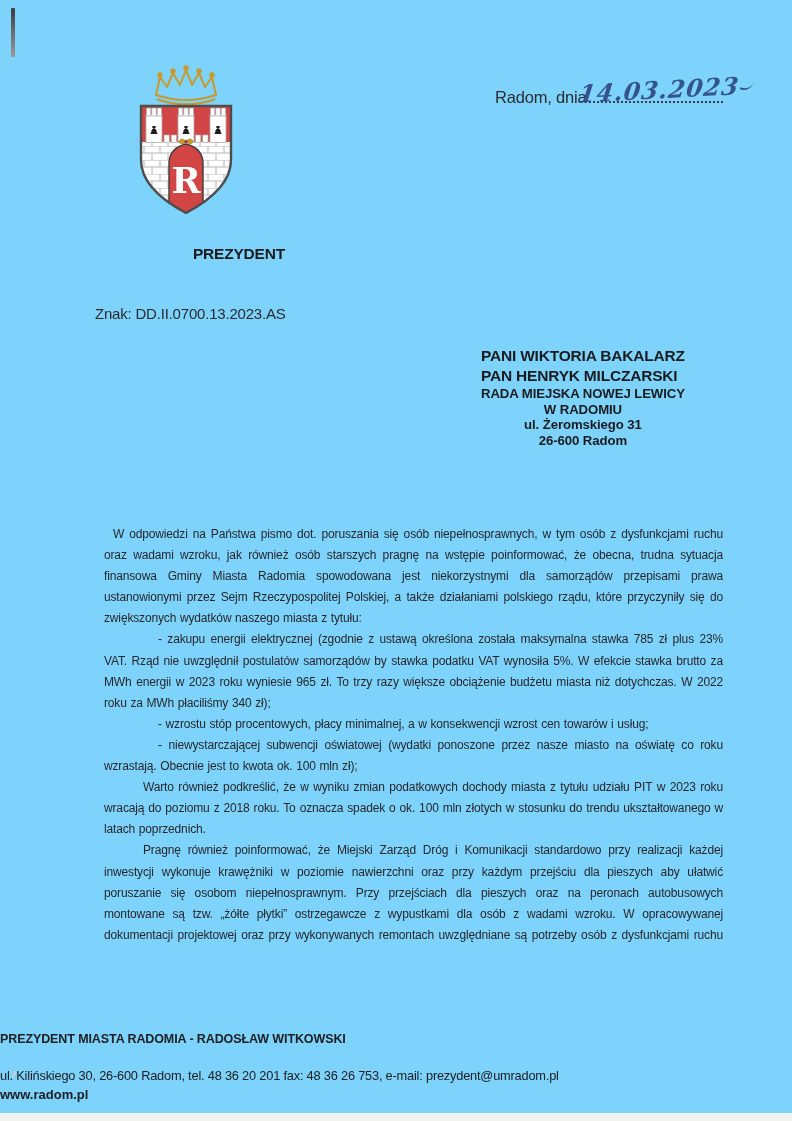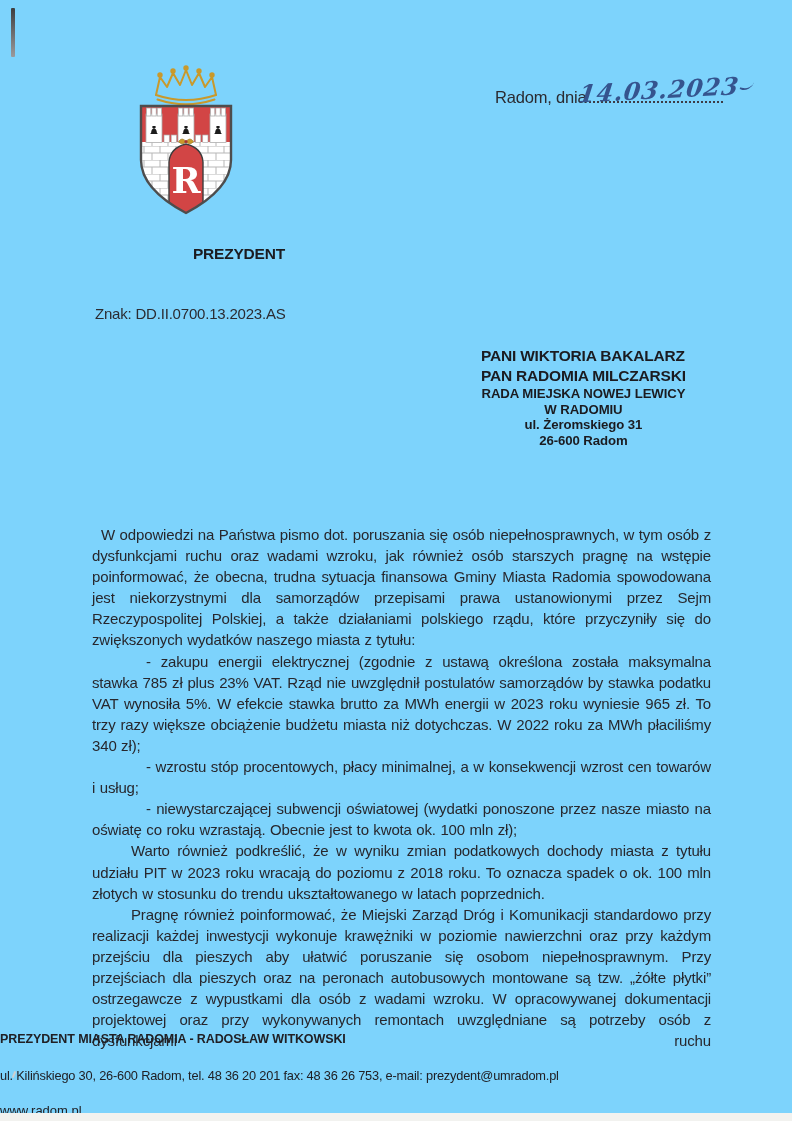--- a/index.html
+++ b/index.html
@@ -66,38 +66,38 @@
     font-size: 15px; color: #2b2b31; letter-spacing: -0.2px;
   }
 
   
   .recipient { position: absolute; left: 481px; top: 346px; color: #1b1b20; }
   .recipient .r-big   { font-size: 15.5px; font-weight: bold; line-height: 20px; letter-spacing: -0.2px; }
   .recipient .r-small { font-size: 13.2px; font-weight: bold; line-height: 15.5px; letter-spacing: -0.1px; text-align: center; }
 
   
   .body-text {
-    position: absolute; left: 92px; top: 524px; width: 619px;
-    font-size: 15px; line-height: 21.1px; text-align: justify;
+    position: absolute; left: 104px; top: 524px; width: 619px;
+    font-size: 12px; line-height: 21.1px; text-align: justify;
     color: #27272d; letter-spacing: -0.15px; word-spacing: 0.5px;
   }
   .body-text p { margin: 0; }
   .p-first { text-indent: 9px; }
   .p-dash  { text-indent: 54px; }
   .p-norm  { text-indent: 39px; }
   .p-lastjust { text-align-last: justify; }
 
   
   .footer {
     position: absolute; left: 0; top: 1032px; width: 792px;
     color: #202025;
   }
   .footer .f1 { font-size: 12.5px; font-weight: bold; letter-spacing: -0.1px; }
   .footer .f2 { font-size: 12.8px; margin-top: 22px; letter-spacing: -0.2px; }
-  .footer .f3 { font-size: 13px; font-weight: normal; margin-top: 20px; }
+  .footer .f3 { font-size: 13px; font-weight: bold; margin-top: 4px; }
 </style>
 </head>
 <body>
 
 <div class="page">
 
   <div class="artifact-top"></div>
 
   <div class="dateline">
     <span>Radom, dnia</span><span class="dots"></span>
@@ -180,21 +180,21 @@
   </div>
 
   <div class="sender">
     <div>PREZYDENT</div>
   </div>
 
   <div class="znak">Znak: DD.II.0700.13.2023.AS</div>
 
   <div class="recipient">
     <div class="r-big">PANI WIKTORIA BAKALARZ</div>
-    <div class="r-big">PAN RADOMIA MILCZARSKI</div>
+    <div class="r-big">PAN HENRYK MILCZARSKI</div>
     <div class="r-small">RADA MIEJSKA NOWEJ LEWICY</div>
     <div class="r-small">W RADOMIU</div>
     <div class="r-small">ul. Żeromskiego 31</div>
     <div class="r-small">26-600 Radom</div>
   </div>
 
   <div class="body-text">
     <p class="p-first">W odpowiedzi na Państwa pismo dot. poruszania się osób niepełnosprawnych, w tym osób z dysfunkcjami ruchu oraz wadami wzroku, jak również osób starszych pragnę na wstępie poinformować, że obecna, trudna sytuacja finansowa Gminy Miasta Radomia spowodowana jest niekorzystnymi dla samorządów przepisami  prawa ustanowionymi przez Sejm Rzeczypospolitej Polskiej, a także działaniami polskiego rządu, które przyczyniły się do zwiększonych wydatków naszego miasta z tytułu:</p>
     <p class="p-dash">- zakupu energii elektrycznej (zgodnie z ustawą określona została maksymalna stawka 785 zł plus 23% VAT. Rząd nie uwzględnił postulatów samorządów by stawka podatku VAT wynosiła 5%. W efekcie stawka brutto za MWh energii w 2023 roku wyniesie 965 zł. To trzy razy większe obciążenie budżetu miasta niż dotychczas. W 2022 roku za MWh płaciliśmy 340 zł);</p>
     <p class="p-dash">- wzrostu stóp procentowych, płacy minimalnej, a w konsekwencji wzrost cen towarów i usług;</p>

